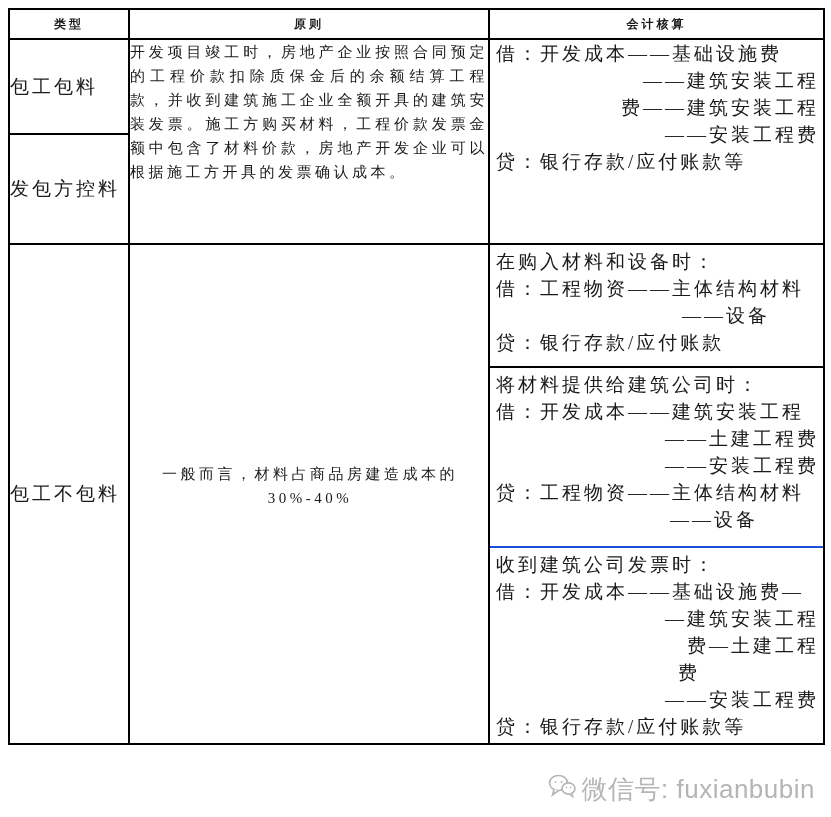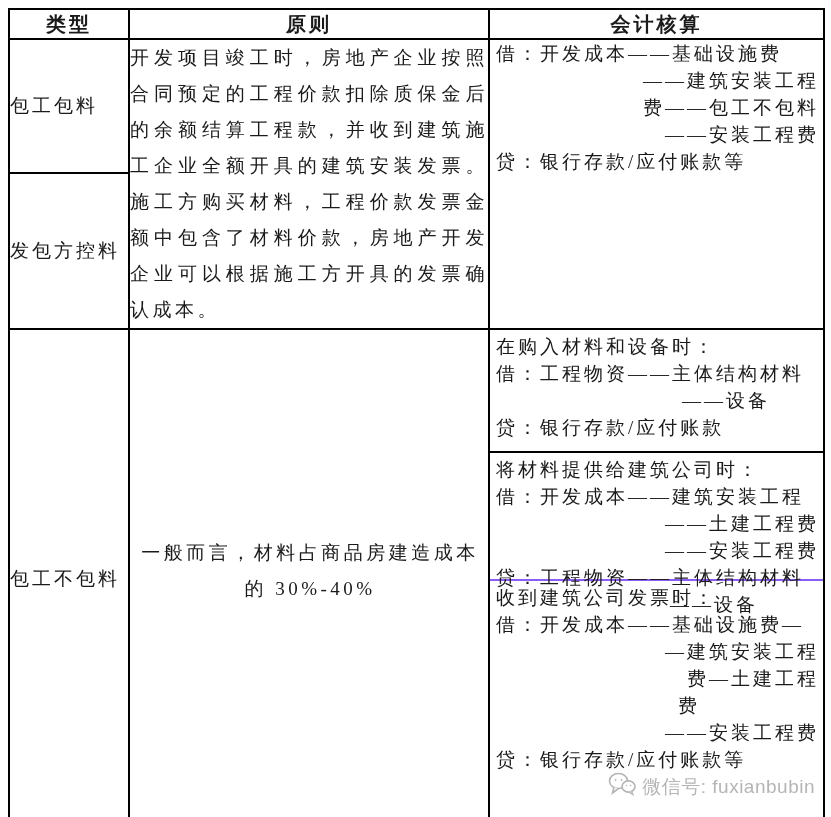--- a/index.html
+++ b/index.html
@@ -21,60 +21,60 @@
     border-collapse: collapse;
     table-layout: fixed;
   }
   .tbl th, .tbl td {
     border: 2px solid #000000;
     padding: 0;
     font-weight: normal;
   }
   .tbl th {
     height: 30px;
-    font-size: 20px;
+    font-size: 12px;
     font-weight: bold;
     text-align: center;
     letter-spacing: 3px;
     vertical-align: middle;
   }
   .type-cell {
     font-size: 19px;
     letter-spacing: 3px;
     text-align: left;
     vertical-align: middle;
     line-height: 28px;
     padding: 0 9px;
   }
   .h-r1 { height: 95px; }
   .h-r2 { height: 110px; }
   .h-r3 { height: 500px; margin-top: 16px; }
   .principle-cell {
-    font-size: 19px;
+    font-size: 15px;
     letter-spacing: 3.5px;
-    line-height: 36px;
+    line-height: 24px;
     vertical-align: top;
     text-align: justify;
     padding: 4px 6px 0 8px;
     margin-top: 28px;
   }
   .principle-cell.center-mid {
     vertical-align: middle;
     text-align: center;
     padding: 0 6px 16px 8px;
   }
   .acct-cell {
     vertical-align: top;
     padding: 3px 0 0 0;
   }
   .blocks-cell { vertical-align: top; padding: 0; }
   .blocks { display: flex; flex-direction: column; height: 496px; }
   .block { padding: 3px 0 0 0; }
   .block.b1 { height: 123px; border-bottom: 2px solid #000000; }
-  .block.b2 { height: 128px; border-bottom: 2px solid #8b5cf6; }
+  .block.b2 { height: 180px; border-bottom: 2px solid #1d4ed8; }
   .block.b3 { flex: 1; }
   .ln {
     font-size: 19px;
     letter-spacing: 3px;
     line-height: 27px;
     white-space: nowrap;
     padding-left: 6px;
     padding-right: 4px;
   }
   .ln.r { text-align: right; }
@@ -82,21 +82,21 @@
   .ln.ind-equip2 { padding-left: 180px; }
   .ln.ind-fei { padding-left: 188px; }
   .watermark {
     position: absolute;
     top: 772px;
     right: 16px;
     display: flex;
     align-items: center;
     gap: 6px;
     font-family: "Liberation Sans", "DejaVu Sans", sans-serif;
-    font-size: 19px;
+    font-size: 26px;
     letter-spacing: 0.5px;
   }
   .watermark .wm-icon { display: inline-block; }
 </style>
 </head>
 <body>
 
 <div class="page">
 
   <table class="tbl">
@@ -112,21 +112,21 @@
         <th>会计核算</th>
       </tr>
     </thead>
     <tbody>
       <tr>
         <td class="type-cell h-r1">包工包料</td>
         <td class="principle-cell" rowspan="2">开发项目竣工时，房地产企业按照合同预定的工程价款扣除质保金后的余额结算工程款，并收到建筑施工企业全额开具的建筑安装发票。施工方购买材料，工程价款发票金额中包含了材料价款，房地产开发企业可以根据施工方开具的发票确认成本。</td>
         <td class="acct-cell" rowspan="2">
           <div class="ln">借：开发成本——基础设施费</div>
           <div class="ln r">——建筑安装工程</div>
-          <div class="ln r">费——包工不包料</div>
+          <div class="ln r">费——建筑安装工程</div>
           <div class="ln r">——安装工程费</div>
           <div class="ln">贷：银行存款/应付账款等</div>
         </td>
       </tr>
       <tr>
         <td class="type-cell h-r2">发包方控料</td>
       </tr>
       <tr>
         <td class="type-cell h-r3">包工不包料</td>
         <td class="principle-cell center-mid">一般而言，材料占商品房建造成本的 30%-40%</td>

